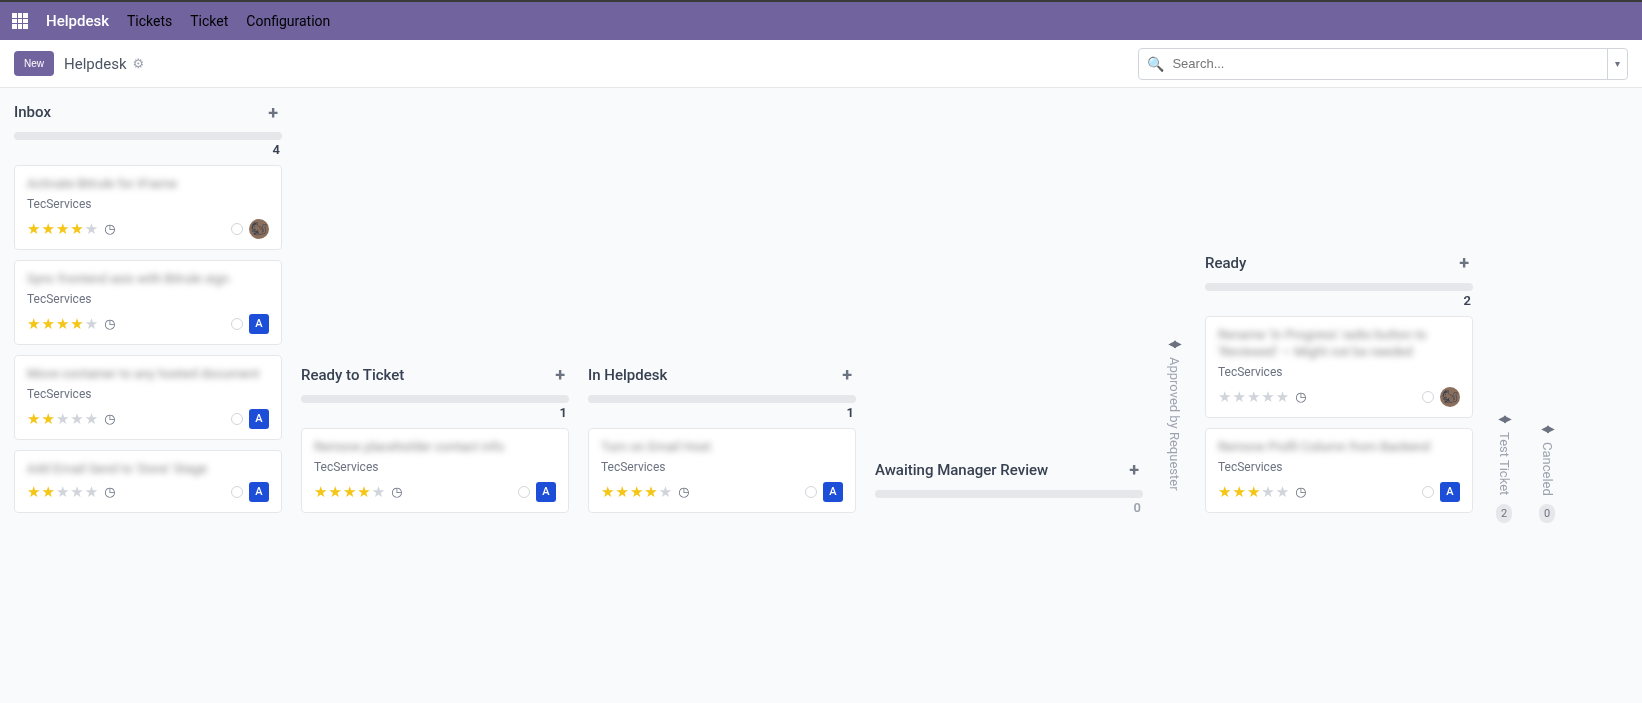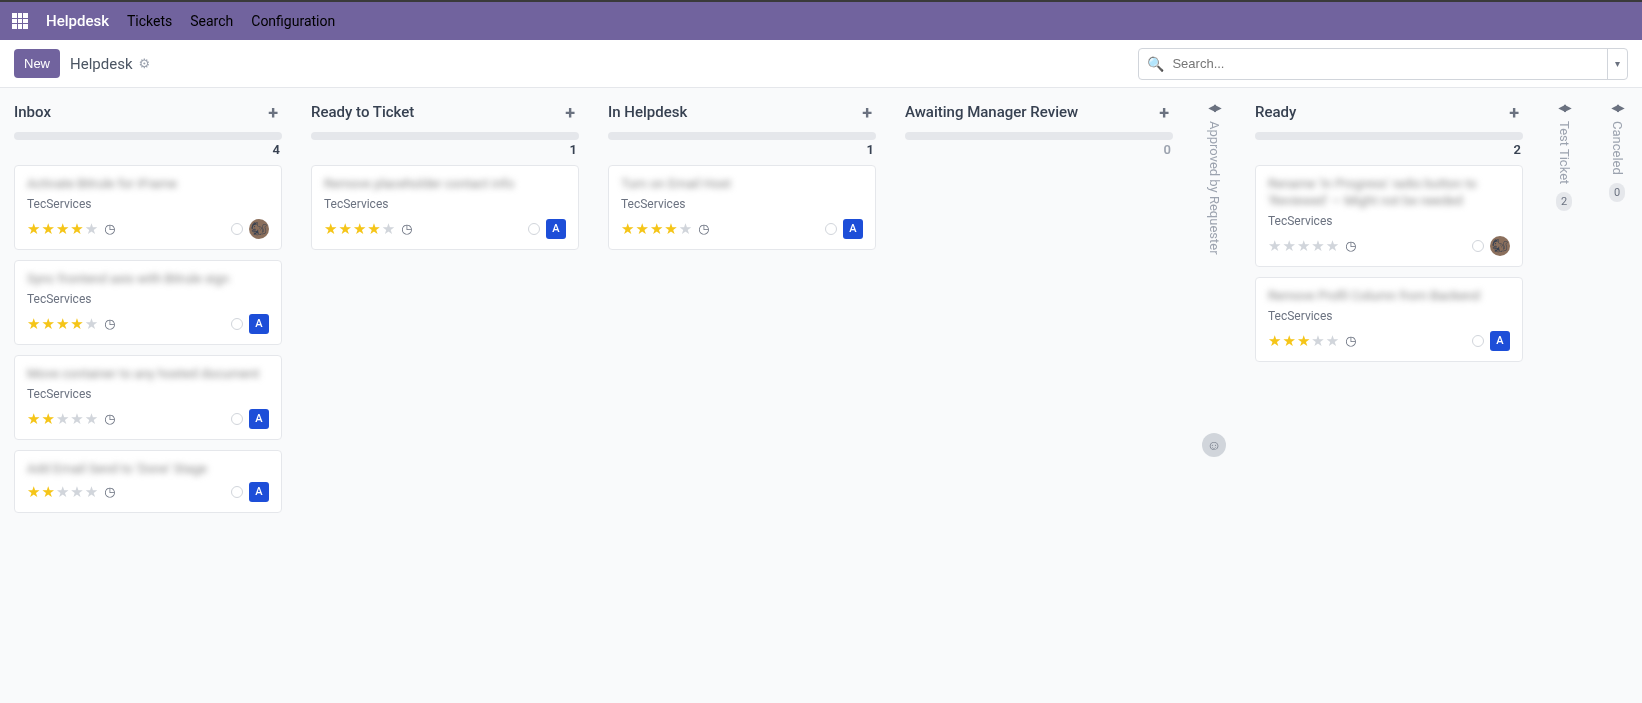--- a/index.html
+++ b/index.html
@@ -7,31 +7,31 @@
 
 
 .topbar { background: #71639e; height: 40px; display: flex; align-items: center; padding: 0 12px; gap: 18px; border-top: 2px solid #3a3a3a; }
 .apps-icon { width: 16px; height: 16px; display: grid; grid-template-columns: repeat(3,1fr); grid-template-rows: repeat(3,1fr); gap: 1px; cursor: pointer; }
 .apps-icon span { background: #fff; }
 .topbar-title { color: #fff; font-weight: 500; font-size: 15px; }
 .topbar-link { color: #000000; font-size: 14px; cursor: pointer; }
 
 
 .controlbar { background: #fff; height: 48px; display: flex; align-items: center; padding: 0 14px; border-bottom: 1px solid #e5e7eb; }
-.btn-new { background: #71639e; color: #fff; font-size: 13px; padding: 7px 10px; border: none; border-radius: 4px; cursor: pointer; font-weight: 500; }
+.btn-new { background: #71639e; color: #fff; font-size: 10px; padding: 7px 10px; border: none; border-radius: 4px; cursor: pointer; font-weight: 500; }
 .breadcrumb-title { font-size: 15px; color: #4b5563; margin-left: 10px; }
 .gear-icon { margin-left: 6px; color: #9ca3af; cursor: pointer; font-size: 13px; }
 .spacer { flex: 1; }
 .search-wrap { display: flex; align-items: center; border: 1px solid #d1d5db; border-radius: 4px; width: 490px; height: 32px; background: #fff; }
 .search-icon { color: #6b7280; padding: 0 8px; font-size: 14px; }
 .search-input { border: none; outline: none; flex: 1; font-size: 13px; color: #a21caf; }
 .search-dd { width: 20px; border-left: 1px solid #d1d5db; height: 100%; display: flex; align-items: center; justify-content: center; color: #6b7280; cursor: pointer; font-size: 10px; }
 
 
-.board { display: flex; padding: 10px 8px; gap: 17px; align-items: flex-start; overflow-x: auto; }
+.board { display: flex; padding: 10px 8px; gap: 7px; align-items: flex-end; overflow-x: auto; }
 .column { width: 280px; flex-shrink: 0; padding: 0 6px; }
 .col-header { display: flex; align-items: center; height: 28px; }
 .col-title { font-size: 15px; font-weight: 500; color: #374151; flex: 1; }
 .col-add { color: #6b7280; font-size: 18px; font-weight: bold; cursor: pointer; padding: 0 4px; }
 .col-bar { height: 8px; background: #e5e7eb; border-radius: 4px; margin: 6px 0 2px 0; }
 .col-count { text-align: right; font-size: 13px; font-weight: 600; color: #374151; margin-bottom: 8px; padding-right: 2px; }
 .col-count.zero { color: #9ca3af; }
 
 .card { background: #fff; border: 1px solid #e5e7eb; border-radius: 4px; padding: 10px 12px; margin-bottom: 10px; cursor: pointer; }
 .card-title { font-size: 13px; color: #888; filter: blur(3px); margin-bottom: 4px; line-height: 1.3; user-select: none; }
@@ -64,21 +64,21 @@
       <span></span>
       <span></span>
       <span></span>
       <span></span>
       <span></span>
       <span></span>
       <span></span>
     </div>
   <span class="topbar-title">Helpdesk</span>
   <span class="topbar-link">Tickets</span>
-  <span class="topbar-link">Search</span>
+  <span class="topbar-link">Ticket</span>
   <span class="topbar-link">Configuration</span>
 </div>
 
 <div class="controlbar">
   <button class="btn-new">New</button>
   <span class="breadcrumb-title">Helpdesk</span>
   <span class="gear-icon">⚙</span>
   <div class="spacer"></div>
   <div class="search-wrap">
     <span class="search-icon">🔍</span>

